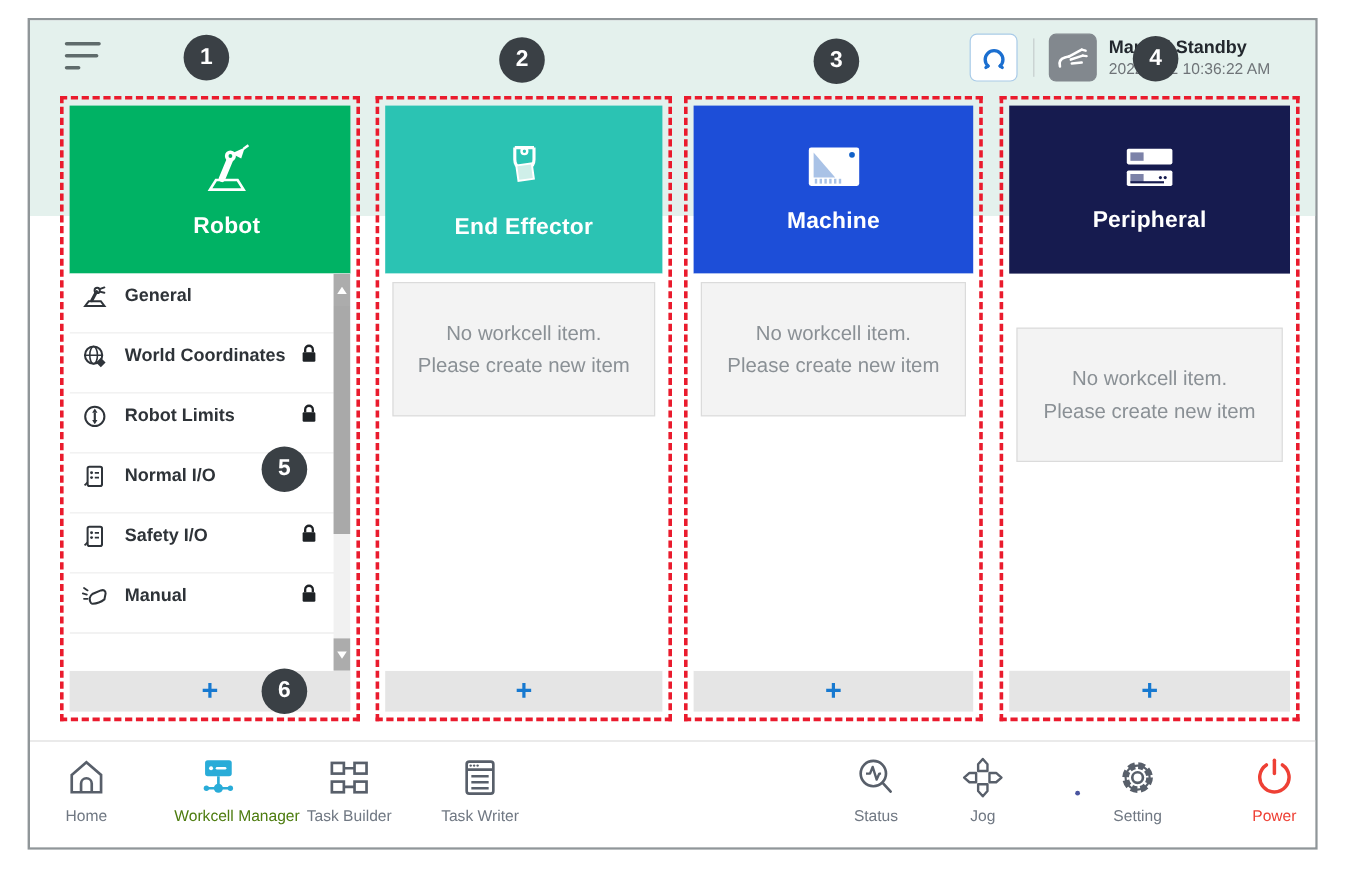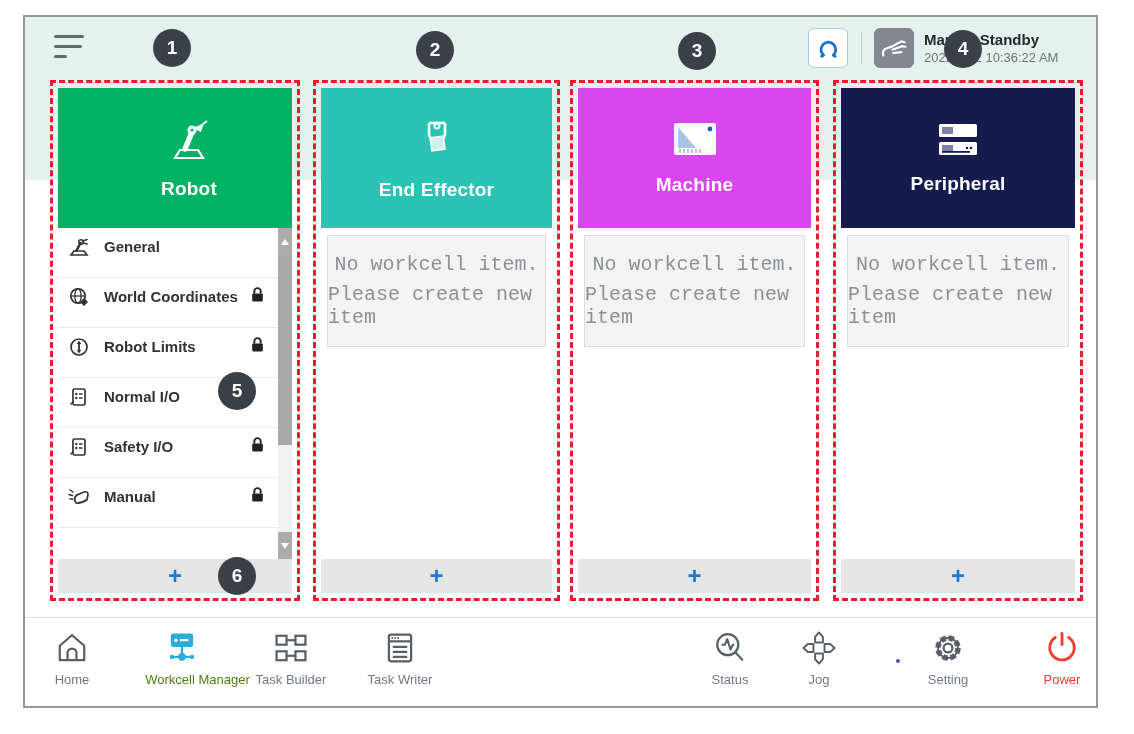--- a/index.html
+++ b/index.html
@@ -28,28 +28,28 @@
   .statusblock { position:absolute; left:899px; top:13px; width:170px; }
   .statusblock .mode { font-size:15px; font-weight:bold; color:#23282E; line-height:19px; }
   .statusblock .time { font-size:13px; color:#6E7377; line-height:18px; }
 
   
   .col { position:absolute; top:63px; height:521px; border:3px dashed #EA1B2D;
     padding:5px; display:flex; flex-direction:column; }
   .col-robot      { left:25px;  width:250px; }
   .col-effector   { left:288px; width:247px; }
   .col-machine    { left:545px; width:249px; }
-  .col-peripheral { left:808px; width:250px; }
+  .col-peripheral { left:808px; width:250px;gap:38px; }
 
   .col-header { height:140px; flex:0 0 140px; display:flex; flex-direction:column;
     align-items:center; justify-content:center; gap:14px; cursor:pointer; }
   .col-header .title { color:#ffffff; font-size:19px; font-weight:bold; letter-spacing:.2px; }
   .hdr-robot { background:#00B264;padding-left:28px; }
   .hdr-effector { background:#2BC3B3; }
-  .hdr-machine { background:#d946ef; }
+  .hdr-machine { background:#1d4ed8; }
   .hdr-peripheral { background:#161B4F; }
 
   .col-body { flex:1 1 auto; position:relative; background:#ffffff; overflow:hidden; }
 
   
   .wc-list { position:absolute; left:0; top:0; right:0; bottom:0; overflow:hidden; }
   .wc-row { height:50px; display:flex; align-items:center; padding:0 12px 12px 10px;
     border-bottom:1px solid #EAEAEA; background:#fff; cursor:pointer; }
   .wc-row .ric { width:26px; height:24px; flex:0 0 26px; display:flex; align-items:center; }
   .wc-row .rlabel { font-size:15px; font-weight:bold; color:#2E3338; margin-left:10px;
@@ -63,21 +63,21 @@
   .sbtn.up { top:0; } .sbtn.down { bottom:0; }
   .tri-up { width:0; height:0; border-left:4px solid transparent; border-right:4px solid transparent;
     border-bottom:6px solid #ffffff; }
   .tri-down { width:0; height:0; border-left:4px solid transparent; border-right:4px solid transparent;
     border-top:6px solid #ffffff; }
   .sthumb { position:absolute; left:0; top:27px; width:14px; height:190px; background:#A9A9A9; cursor:grab; }
 
   
   .empty-box { margin:7px 6px; height:112px; background:#F3F3F3; border:1px solid #DBDBDB;
     display:flex; flex-direction:column; align-items:center; justify-content:center; gap:7px; }
-  .empty-box div { font-size:20px; color:#8A9095;font-family:Liberation Mono, monospace; }
+  .empty-box div { font-size:17px; color:#8A9095; }
 
   
   .col-footer { flex:0 0 34px; background:#E5E5E5; display:flex; align-items:center;
     justify-content:center; cursor:pointer; }
   .col-footer .plus { color:#1779D0; font-size:24px; font-weight:bold; line-height:24px; }
 
   
   .badge { position:absolute; width:38px; height:38px; border-radius:50%; background:#3A4045;
     color:#fff; display:flex; align-items:center; justify-content:center;
     font-size:19px; font-weight:bold; z-index:60; }

